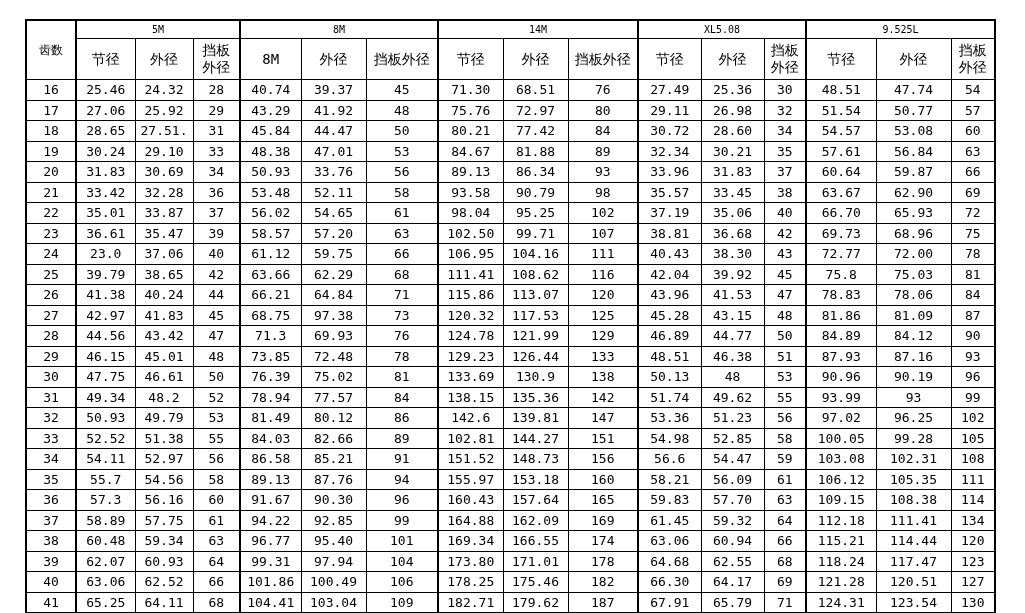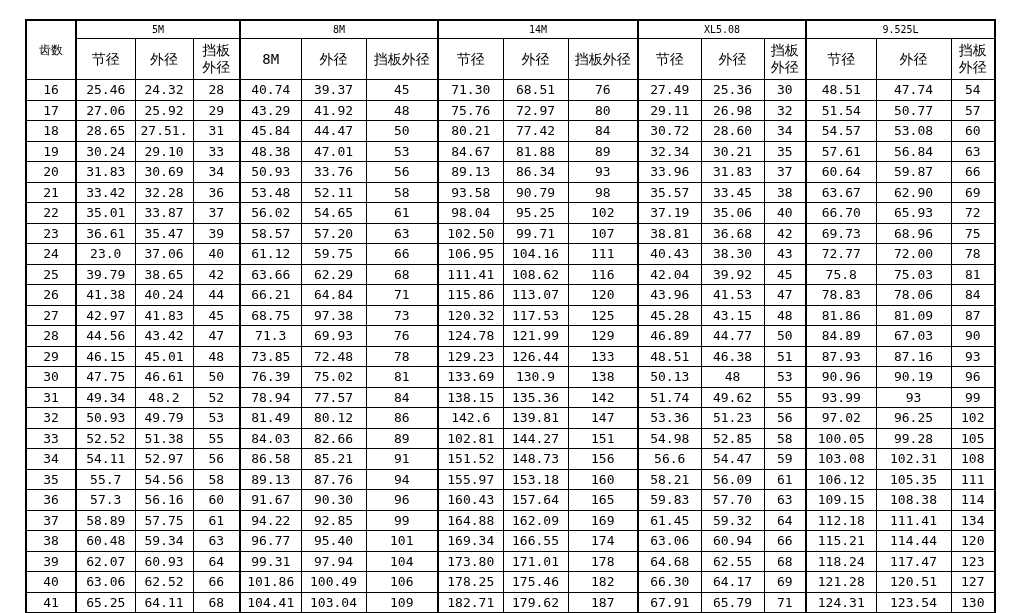--- a/index.html
+++ b/index.html
@@ -338,21 +338,21 @@
             <td class="data-cell gsep">71.3</td>
             <td class="data-cell">69.93</td>
             <td class="data-cell">76</td>
             <td class="data-cell gsep">124.78</td>
             <td class="data-cell">121.99</td>
             <td class="data-cell">129</td>
             <td class="data-cell gsep">46.89</td>
             <td class="data-cell">44.77</td>
             <td class="data-cell">50</td>
             <td class="data-cell gsep">84.89</td>
-            <td class="data-cell">67.03</td>
+            <td class="data-cell">84.12</td>
             <td class="data-cell">90</td>
           </tr>
           <tr>
             <td class="data-cell">29</td>
             <td class="data-cell gsep">46.15</td>
             <td class="data-cell">45.01</td>
             <td class="data-cell">48</td>
             <td class="data-cell gsep">73.85</td>
             <td class="data-cell">72.48</td>
             <td class="data-cell">78</td>

